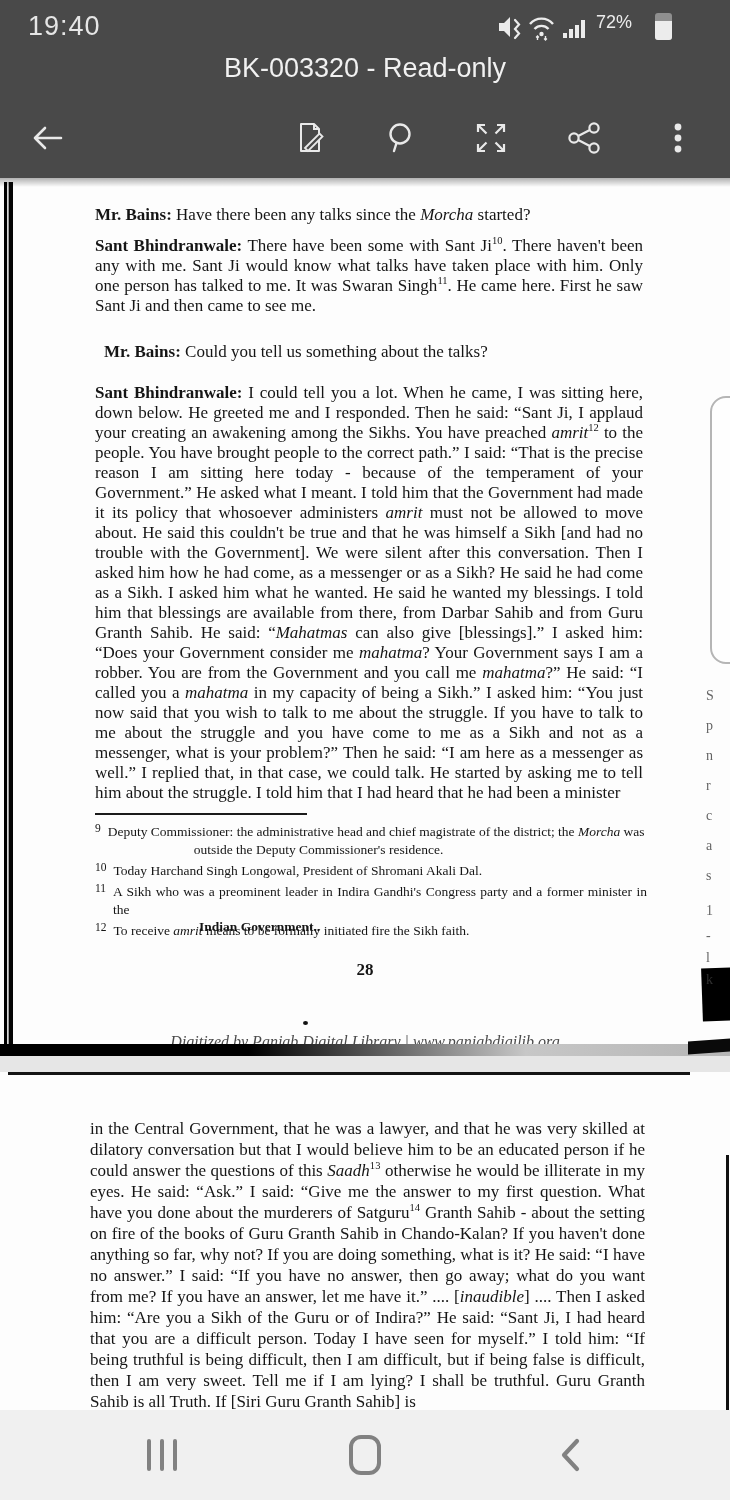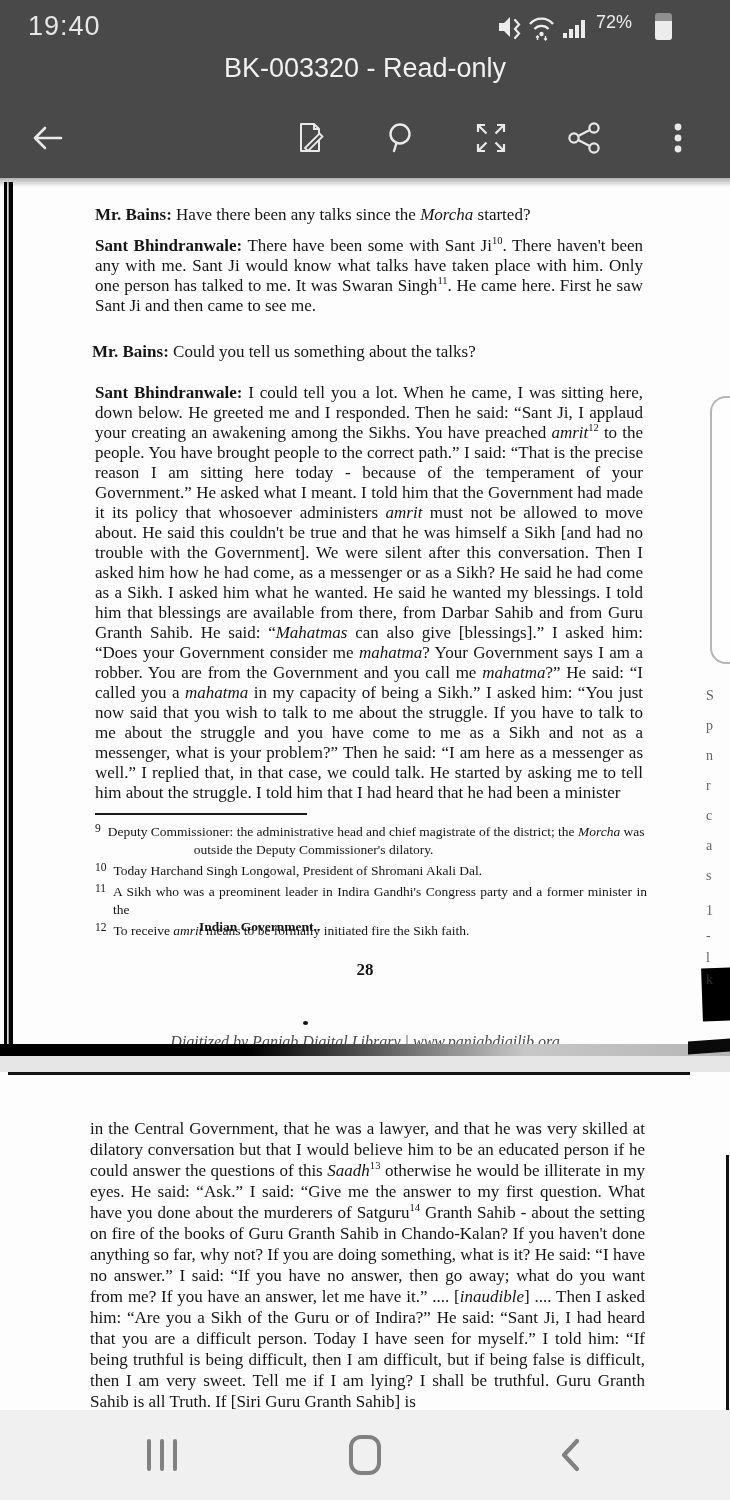--- a/index.html
+++ b/index.html
@@ -145,29 +145,29 @@
 
   <div id="viewer">
 
     <div>
       <div id="left-strip"></div>
 
       <div class="para serif" style="left:95px;top:12px;width:548px;margin-top:15px;"><span style="font-weight: bold;">Mr. Bains:</span><span>  Have there been any talks since the </span><span style="font-style: italic;">Morcha</span><span> started?</span></div>
 
       <div class="para serif" style="left:95px;top:58px;width:548px;"><span style="font-weight: bold;">Sant Bhindranwale:</span><span> There have been some with Sant Ji</span><span class="sup">10</span><span>. There haven't been any with me. Sant Ji would know what talks have taken place with him. Only one person has talked to me. It was Swaran Singh</span><span class="sup">11</span><span>. He came here. First he saw Sant Ji and then came to see me.</span></div>
 
-      <div class="para serif" style="left:92px;top:164px;width:548px;"><span style="font-weight: bold;">Mr. Bains:</span><span>  Could you tell us something about the talks?</span></div>
+      <div class="para serif" style="left:104px;top:164px;width:548px;"><span style="font-weight: bold;">Mr. Bains:</span><span>  Could you tell us something about the talks?</span></div>
 
       <div class="para serif" style="left:95px;top:205px;width:548px;"><span style="font-weight: bold;">Sant Bhindranwale:</span><span> I could tell you a lot. When he came, I was sitting here, down below. He greeted me and I responded. Then he said: “Sant Ji, I applaud your creating an awakening among the Sikhs. You have preached </span><span style="font-style: italic;">amrit</span><span class="sup">12</span><span> to the people. You have brought people to the correct path.” I said: “That is the precise reason I am sitting here today - because of the temperament of your Government.” He asked what I meant. I told him that the Government had made it its policy that whosoever administers </span><span style="font-style: italic;">amrit</span><span> must not be allowed to move about. He said this couldn't be true and that he was himself a Sikh [and had no trouble with the Government]. We were silent after this conversation. Then I asked him how he had come, as a messenger or as a Sikh? He said he had come as a Sikh. I asked him what he wanted. He said he wanted my blessings. I told him that blessings are available from there, from Darbar Sahib and from Guru Granth Sahib. He said: “</span><span style="font-style: italic;">Mahatmas</span><span> can also give [blessings].” I asked him: “Does your Government consider me </span><span style="font-style: italic;">mahatma</span><span>? Your Government says I am a robber. You are from the Government and you call me </span><span style="font-style: italic;">mahatma</span><span>?” He said: “I called you a </span><span style="font-style: italic;">mahatma</span><span> in my capacity of being a Sikh.” I asked him: “You just now said that you wish to talk to me about the struggle. If you have to talk to me about the struggle and you have come to me as a Sikh and not as a messenger, what is your problem?” Then he said: “I am here as a messenger as well.” I replied that, in that case, we could talk. He started by asking me to tell him about the struggle. I told him that I had heard that he had been a minister</span></div>
 
       <div id="fn-divider"></div>
 
       <div class="fn serif" style="left:95px;top:645px;width:552px;">
         <span class="fn-num">9</span>
-        <span class="fn-text"><span>Deputy Commissioner: the administrative head and chief magistrate of the district; the </span><span style="font-style: italic;">Morcha</span><span> was</span><br><span style="padding-left: 86px;">outside the Deputy Commissioner's dilatory.</span></span>
+        <span class="fn-text"><span>Deputy Commissioner: the administrative head and chief magistrate of the district; the </span><span style="font-style: italic;">Morcha</span><span> was</span><br><span style="padding-left: 86px;">outside the Deputy Commissioner's residence.</span></span>
       </div>
       <div class="fn serif" style="left:95px;top:684px;width:552px;">
         <span class="fn-num">10</span>
         <span class="fn-text"><span>Today Harchand Singh Longowal, President of Shromani Akali Dal.</span></span>
       </div>
       <div class="fn serif" style="left:95px;top:705px;width:552px;">
         <span class="fn-num">11</span>
         <span class="fn-text"><span>A Sikh who was a preominent leader in Indira Gandhi's Congress party and a former minister in the</span><br><span style="padding-left: 86px; font-weight: bold;">Indian Government..</span></span>
       </div>
       <div class="fn serif" style="left:95px;top:744px;width:552px;">

